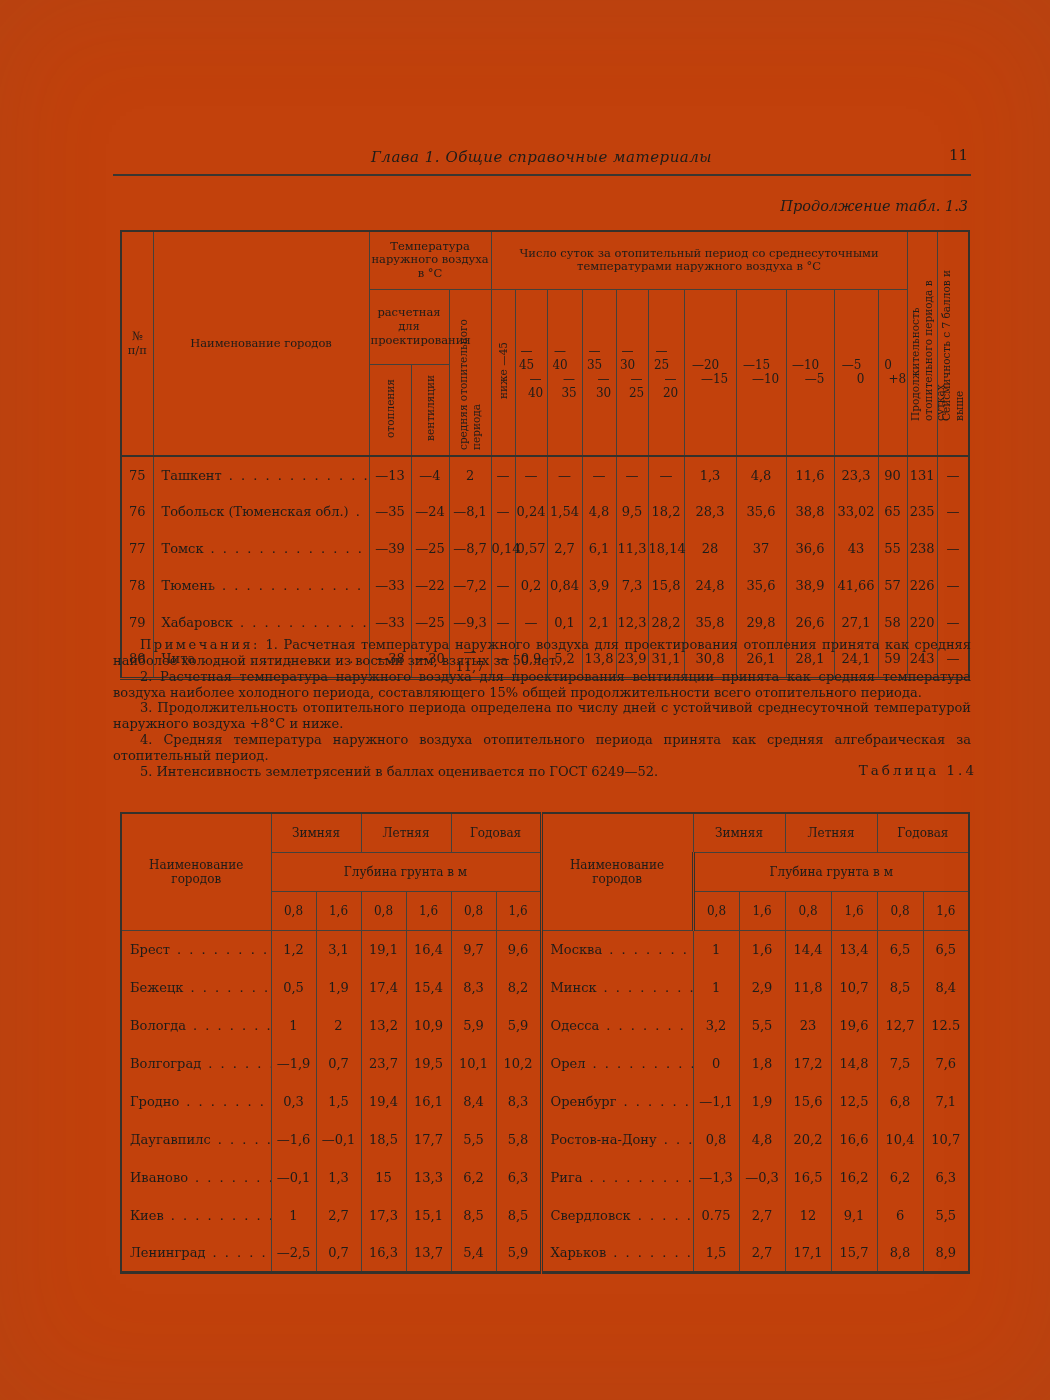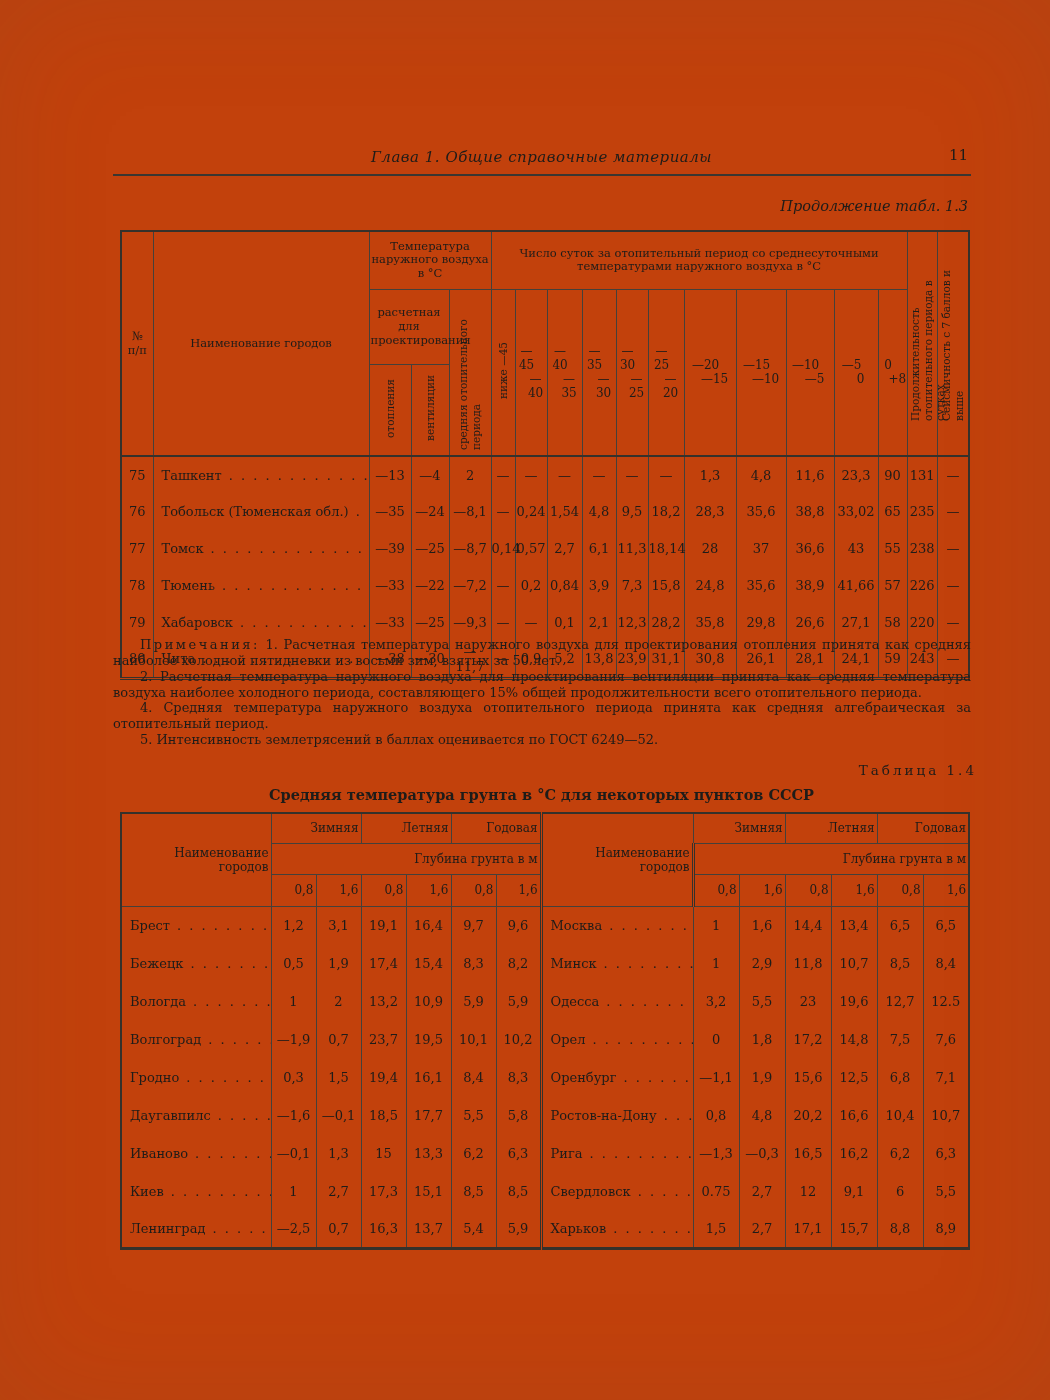--- a/index.html
+++ b/index.html
@@ -48,21 +48,21 @@
 
   
   .cap14 { position:absolute; top:762px; left:124px; width:853px; text-align:right;
            font-size:13.5px; letter-spacing:3px; }
   .title14 { position:absolute; top:786px; left:115px; width:853px; text-align:center;
              font-weight:bold; font-size:14.5px; }
 
   
   .t14 { position:absolute; top:812px; left:120px; width:848px; border-collapse:collapse;
          table-layout:fixed; font-size:13px; border-bottom:3px solid #35312b; }
-  .t14 thead th { font-size:12px; text-align:right; vertical-align:middle; padding:2px; }
+  .t14 thead th { font-size:12px; text-align:center; vertical-align:middle; padding:12px; }
   .t14 thead { border-bottom:1.5px solid #35312b; }
   .t14 tbody td { border-top:0; border-bottom:0; vertical-align:middle; text-align:center; height:38px; }
   .t14 td.sep, .t14 th.sep { border-left:3px double #35312b; }
   .t14 .cityhead { font-size:12px; }
 </style>
 </head>
 <body>
 
 <div class="page">
 
@@ -313,26 +313,26 @@
           <td class="num">59</td>
           <td class="num">243</td>
           <td class="num">—</td>
         </tr>
       </tbody>
   </table>
 
   <div class="notes">
     <p><span class="spaced">Примечания:</span> <span>1. Расчетная температура наружного воздуха для проектирования отопления принята как средняя наиболее холодной пятидневки из восьми зим, взятых за 50 лет.</span></p>
     <p>2. Расчетная температура наружного воздуха для проектирования вентиляции принята как средняя температура воздуха наиболее холодного периода, составляющего 15% общей продолжительности всего отопительного периода.</p>
+    <p>3. Продолжительность отопительного периода определена по числу дней с устойчивой среднесуточной температурой наружного воздуха +8°С и ниже.</p>
     <p>4. Средняя температура наружного воздуха отопительного периода принята как средняя алгебраическая за отопительный период.</p>
     <p>5. Интенсивность землетрясений в баллах оценивается по ГОСТ 6249—52.</p>
   </div>
 
   <div class="cap14">Таблица 1.4</div>
-  <div class="title14">Средняя температура грунта в °С для некоторых пунктов СССР</div>
 
   <table class="t14">
     <colgroup>
       <col style="width:150px">
         <col style="width:45px">
         <col style="width:45px">
         <col style="width:45px">
       <col style="width:45px">
         <col style="width:45px">
         <col style="width:45px">

